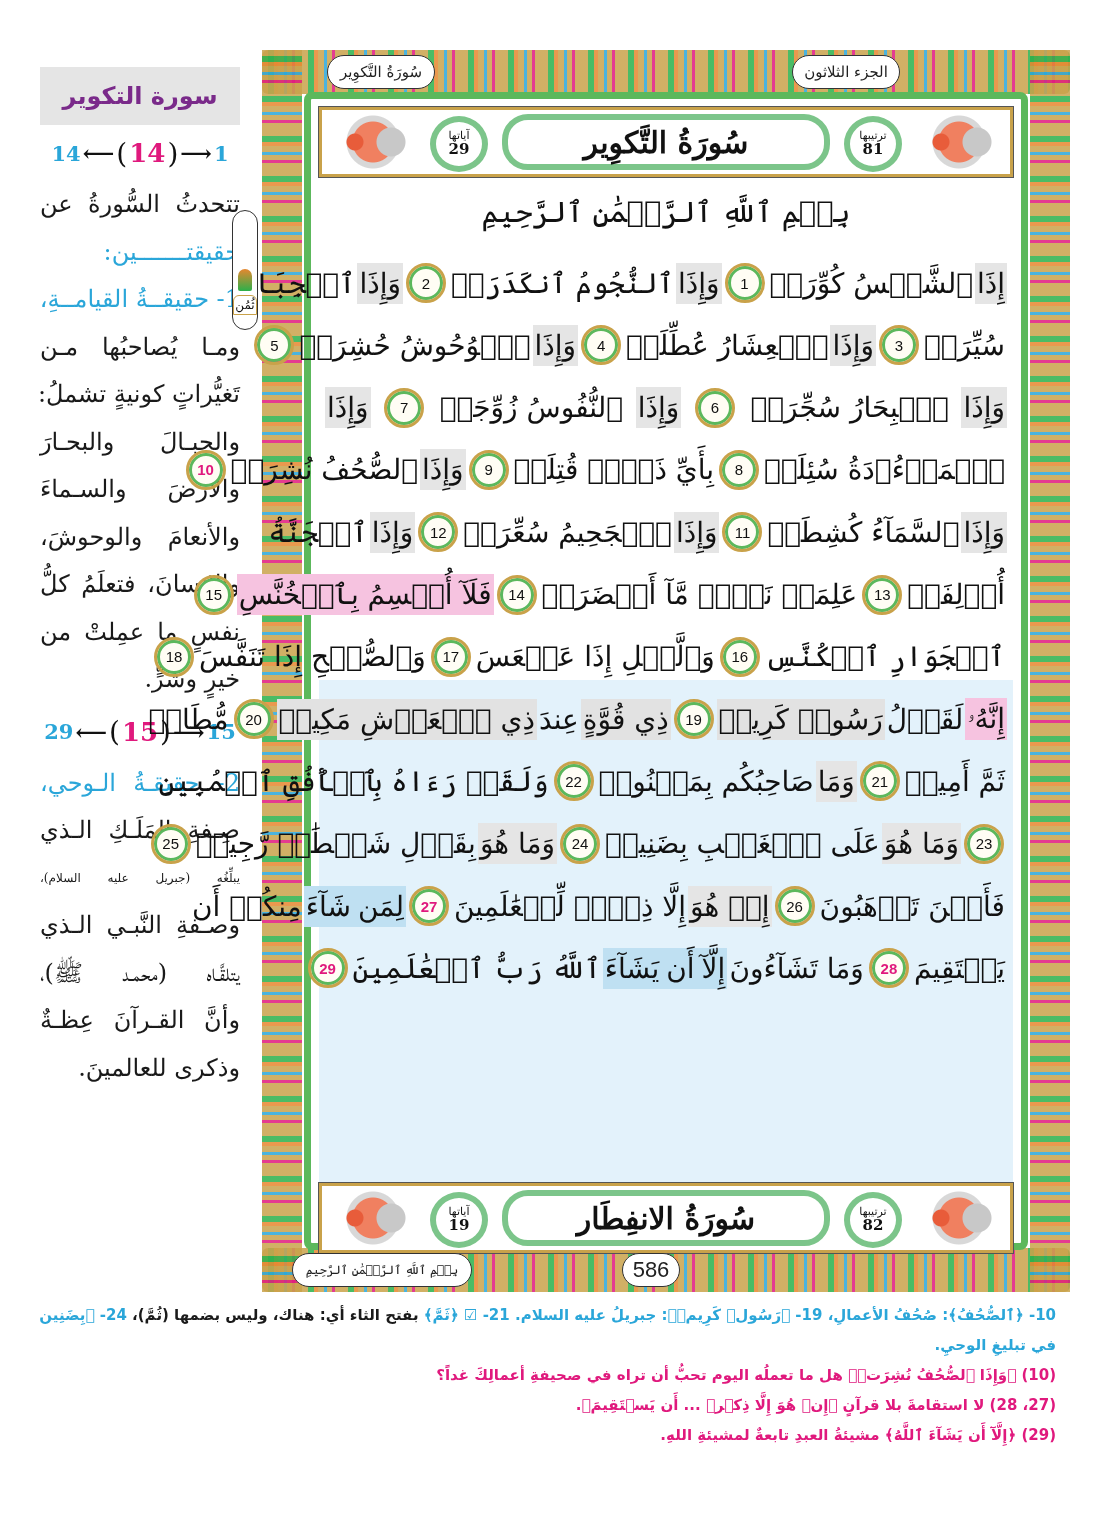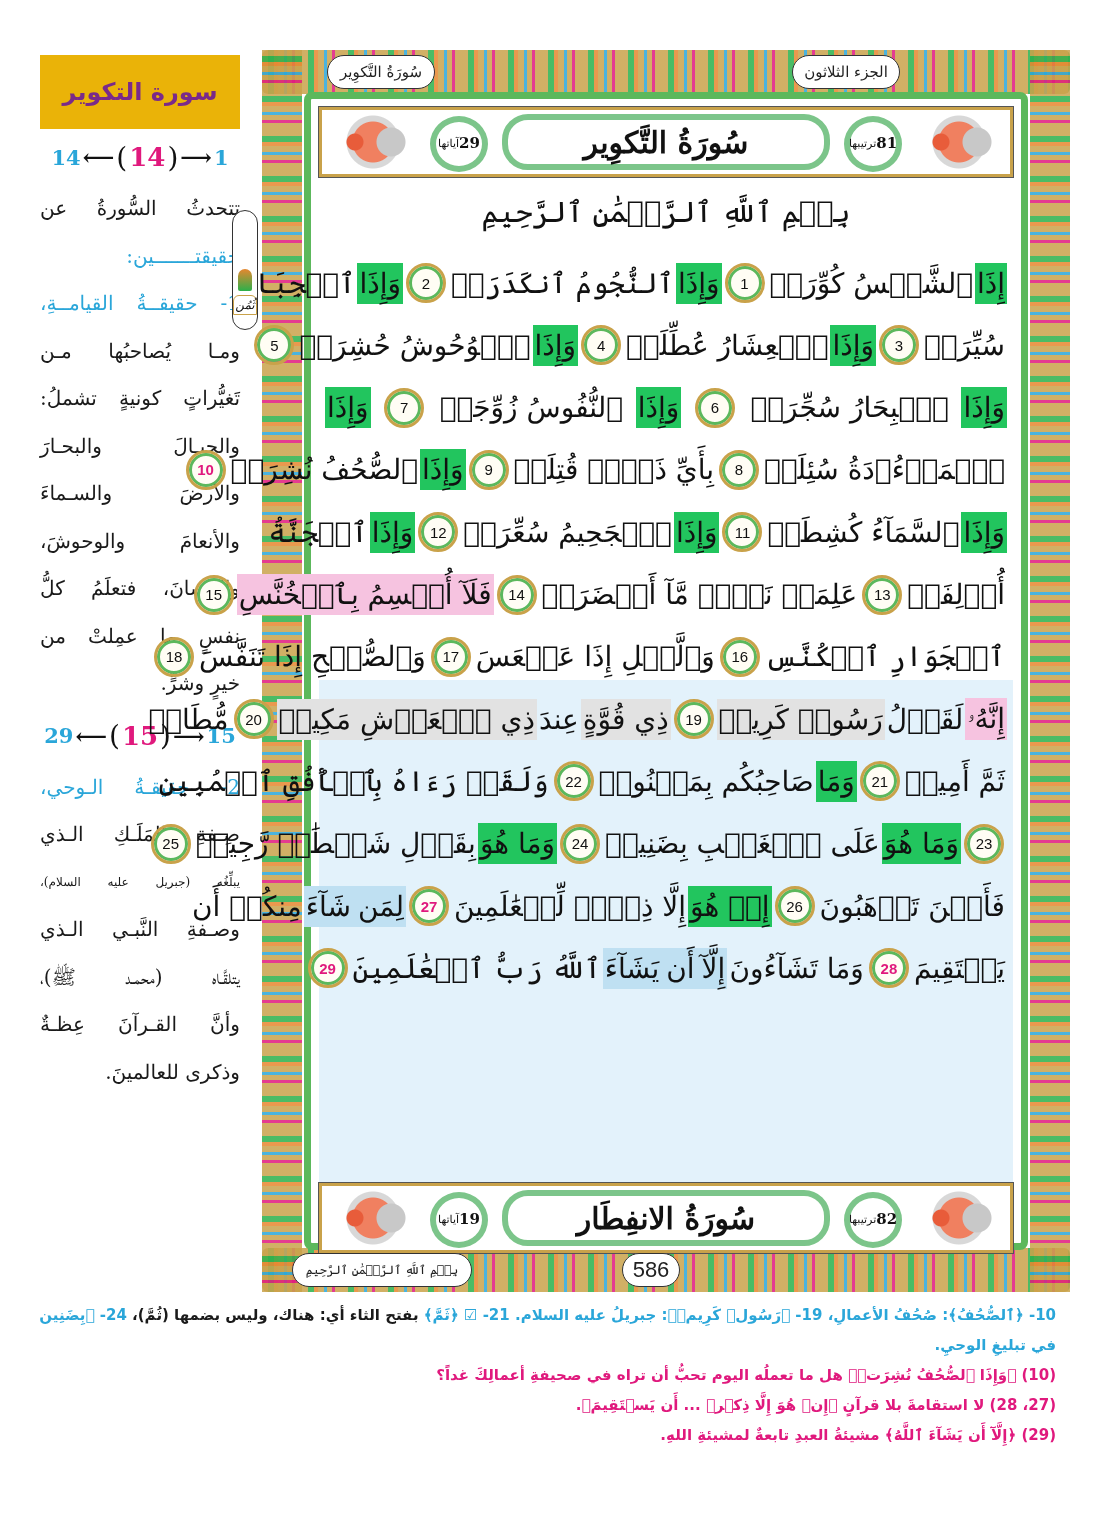--- a/index.html
+++ b/index.html
@@ -1,29 +1,29 @@
 <!DOCTYPE html>
 <html><head>
 <meta charset="utf-8">
 <style>
   * { box-sizing: border-box; margin: 0; padding: 0; }
   html, body { width: 1096px; height: 1513px; background: #ffffff; overflow: hidden; }
   body { position: relative; font-family: "DejaVu Sans", sans-serif; color: #1a1a1a; }
 
   
   .side { position: absolute; left: 40px; top: 55px; width: 200px; direction: rtl; }
-  .side-title { height: 74px; background: #eab308; display: flex; align-items: center; justify-content: center;
-                font-size: 24px; font-weight: bold; color: #7a2a8a; }
+  .side-title { height: 58px; background: #e5e5e5; display: flex; align-items: center; justify-content: center;
+                font-size: 24px; font-weight: bold; color: #7a2a8a; margin-top: 12px; }
   .range { display: flex; align-items: center; justify-content: center; direction: ltr; height: 56px;
            font-family: "DejaVu Serif", serif; font-weight: bold; font-size: 21px; gap: 2px; }
   .range .blue { color: #2aa6d9; }
   .range .pink { color: #e0197d; font-size: 26px; }
   .range .arrow { color: #111; font-size: 22px; }
   .range .paren { color: #111; font-size: 28px; font-weight: normal; }
-  .side-line { height: 47.5px; line-height: 47.5px; font-size: 20px; text-align: justify; text-align-last: justify;
+  .side-line { height: 47.5px; line-height: 47.5px; font-size: 24px; text-align: justify; text-align-last: justify;
                white-space: nowrap; color: #1a1a1a; font-family: "DejaVu Serif", serif; }
   .side-line.blue { color: #2aa6d9; }
 
   
   .frame-outer { position: absolute; left: 262px; top: 50px; width: 808px; height: 1242px; }
   .orn-band { position: absolute; background:
       repeating-linear-gradient(90deg, #c9a24a 0 6px, #2bb04a 6px 12px, #e6872f 12px 16px, #c9a24a 16px 22px, #2aa6d9 22px 25px, #c9a24a 25px 30px, #e0197d 30px 33px, #c9a24a 33px 40px); }
   .orn-band.v { background:
       repeating-linear-gradient(180deg, #c9a24a 0 6px, #2bb04a 6px 12px, #e6872f 12px 16px, #c9a24a 16px 22px, #2aa6d9 22px 25px, #c9a24a 25px 30px, #e0197d 30px 33px, #c9a24a 33px 40px); }
   .orn-top { left: 0; top: 0; width: 808px; height: 44px; border-radius: 6px; opacity: .85; }
@@ -41,33 +41,33 @@
           font-size: 15px; color: #222; padding: 0 12px; white-space: nowrap; z-index: 3; }
   .pill.surah-tag { left: 65px; top: 5px; width: 108px; }
   .pill.juz-tag { left: 530px; top: 5px; width: 108px; }
   .pill.basmala-tag { left: 30px; top: 1203px; width: 180px; font-size: 12px; }
   .pill.page-num { left: 360px; top: 1203px; width: 58px; font-family: "Liberation Sans", sans-serif; font-size: 22px; padding: 0; }
 
   .hizb-marker { position: absolute; left: -30px; top: 160px; width: 26px; height: 120px; border: 1.5px solid #333;
                  border-radius: 13px; background: #fff; display: flex; flex-direction: column; align-items: center;
                  justify-content: flex-end; padding-bottom: 14px; z-index: 3; }
   .hizb-marker .dome { width: 14px; height: 22px; background: linear-gradient(#e6872f, #2bb04a); border-radius: 7px 7px 2px 2px; margin-bottom: 4px; }
-  .hizb-marker .hizb-text { font-size: 12px; color: #111; border: 1.5px solid #c9a24a; padding: 2px 1px; border-radius: 6px 6px 0 0; font-style: italic; }
+  .hizb-marker .hizb-text { font-size: 12px; color: #111; border: 1.5px solid #c9a24a; padding: 2px 1px; border-radius: 6px 6px 0 0; }
 
   
   .banner { position: absolute; left: 0; right: 0; height: 70px; border: 3px solid #c9a24a; background: #fff;
             outline: 1px solid #555; }
   .banner .deco { position: absolute; top: 4px; width: 90px; height: 56px;
                   background: radial-gradient(circle at 30% 50%, #e85c3a 0 8px, transparent 9px),
                               radial-gradient(circle at 70% 50%, #c8c8c8 0 14px, transparent 15px),
                               radial-gradient(circle at 50% 50%, #f08060 0 20px, #d8d8d8 21px 26px, transparent 27px); }
   .banner .deco.left { left: 6px; }
   .banner .deco.right { right: 6px; }
   .banner .medallion { position: absolute; top: 6px; width: 58px; height: 56px; border-radius: 50%;
-                       border: 6px solid #7cc58a; background: #fff; display: flex; flex-direction: row;
+                       border: 6px solid #7cc58a; background: #fff; display: flex; flex-direction: column;
                        align-items: center; justify-content: center; font-family: "DejaVu Serif", serif; line-height: 1.05; }
   .banner .medallion .m-label { font-size: 11px; color: #111; }
   .banner .medallion .m-num { font-size: 15px; font-weight: bold; color: #111; }
   .banner .medallion.left { left: 108px; }
   .banner .medallion.right { right: 108px; }
   .banner .title-box { position: absolute; left: 180px; right: 180px; top: 4px; height: 56px; border: 6px solid #7cc58a;
                        border-radius: 26px; background: #fff; display: flex; align-items: center; justify-content: center;
                        font-family: "DejaVu Serif", serif; font-size: 30px; font-weight: bold; color: #111; }
   .banner.top { top: 0; }
   .banner.bottom { top: 1076px; }
@@ -75,21 +75,21 @@
   .basmala { position: absolute; left: 0; right: 0; top: 88px; height: 50px; text-align: center;
              font-family: "DejaVu Serif", serif; font-size: 29px; color: #111; direction: rtl; }
 
   .highlight-bg { position: absolute; left: 0; right: 0; top: 573px; height: 502px; background: #e3f2fb; }
 
   
   .verse-line { position: absolute; left: 6px; right: 6px; height: 62px; direction: rtl;
                 display: flex; align-items: center; justify-content: space-between;
                 font-family: "DejaVu Serif", serif; font-size: 28px; color: #111; white-space: nowrap; }
   .verse-line .seg { display: inline-block; padding: 4px 2px; }
-  .seg.hl-yellow { background: #22c55e; }
+  .seg.hl-yellow { background: #e5e5e5; }
   .seg.hl-pink { background: #f6c3e0; }
   .seg.hl-gray { background: #e2e2e2; }
   .seg.hl-blue { background: #bfe0f2; font-family: Liberation Serif, serif; }
   .ayah { display: inline-flex; width: 34px; height: 34px; border-radius: 50%; border: 3px solid #5cb85c;
           outline: 3px solid #c9a24a; background: #fffdf4; align-items: center; justify-content: center;
           font-family: "Liberation Sans", sans-serif; font-size: 15px; color: #111; margin: 0 6px; flex: 0 0 auto; }
   .ayah.pink { color: #e0197d; font-weight: bold; }
 
   
   .notes { position: absolute; left: 40px; right: 40px; top: 1300px; direction: rtl;

